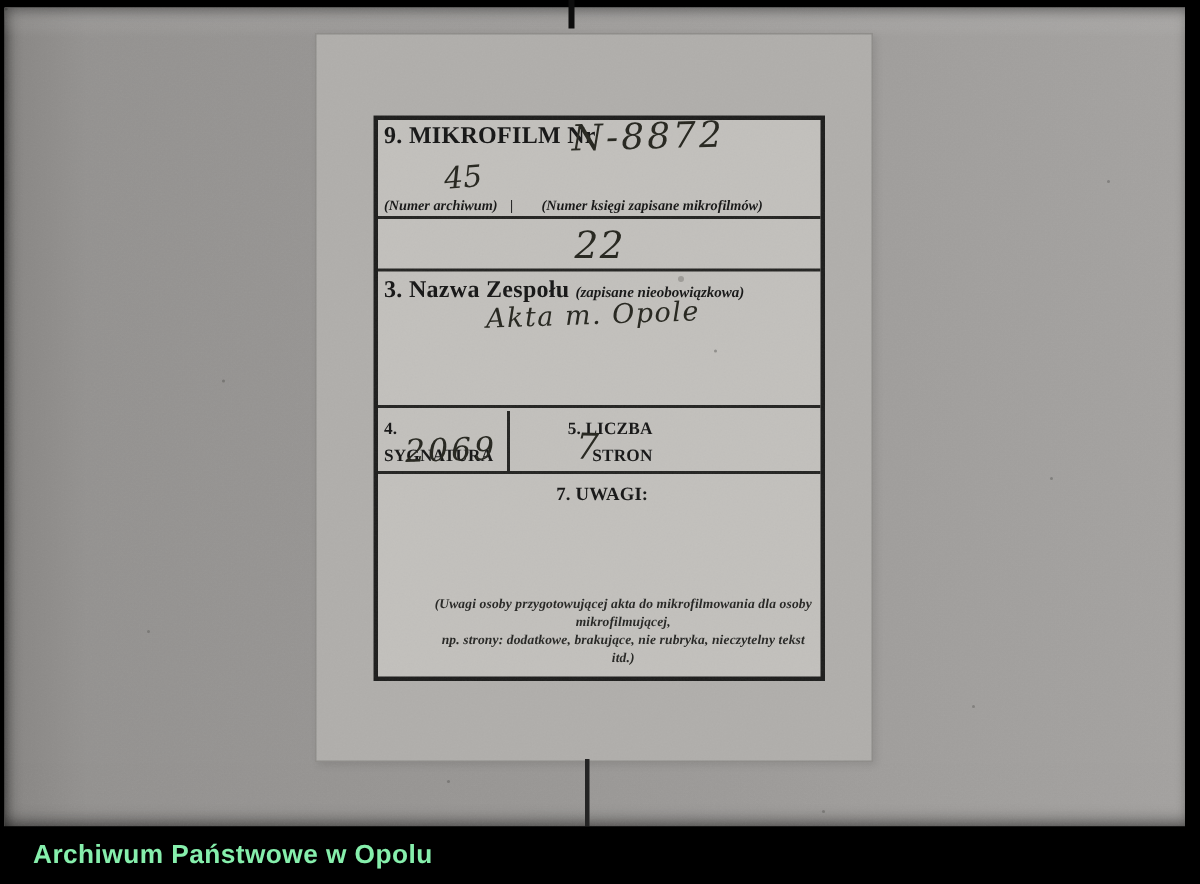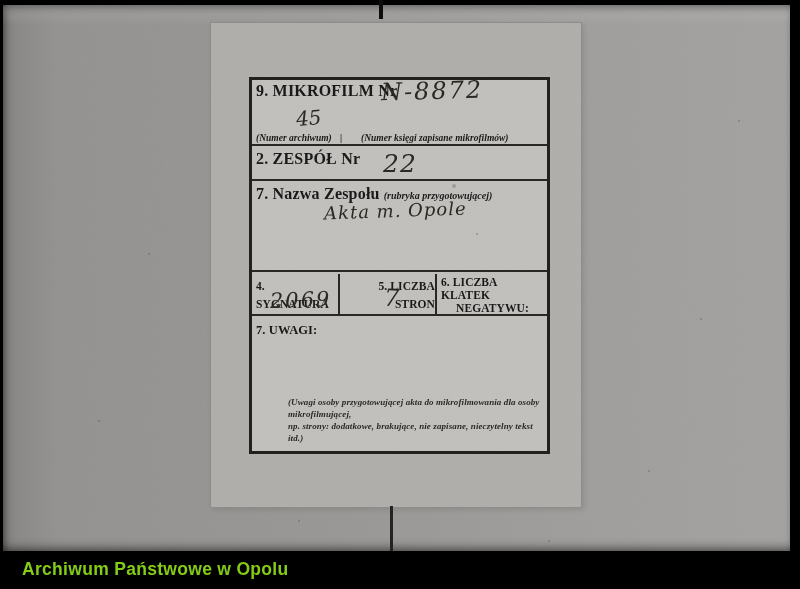--- a/index.html
+++ b/index.html
@@ -33,21 +33,21 @@
     box-sizing:border-box;
     background:#c2c0bc;
     border:3px solid #1d1d1c;
     color:#161616;
   }
   .row { position:absolute; left:0; width:295px; box-sizing:border-box; }
   .row-1 { top:0;    height:66px;  border-bottom:2px solid #242422; }
   .row-2 { top:68px; height:33px;  border-bottom:2px solid #242422; }
   .row-3 { top:103px;height:89px;  border-bottom:2px solid #242422; }
   .row-4 { top:194px;height:42px;  border-bottom:2px solid #242422; display:flex; }
-  .row-5 { top:238px;height:133px; }
+  .row-5 { top:238px;height:133px;text-align:center; }
 
   .lbl-big { font-size:16px; font-weight:bold; letter-spacing:.2px; white-space:nowrap; }
   .lbl-sm  { font-size:11.5px; font-weight:bold; letter-spacing:.1px; }
   .italic-note { font-size:10px; font-weight:bold; font-style:italic; }
   .subline { position:absolute; left:0; bottom:1px; width:100%; height:12px;padding-left:39px; }
   .sub { position:absolute; font-size:9.5px; font-weight:bold; font-style:italic; white-space:nowrap; }
   .sub-left { left:4px; bottom:0; }
   .sub-sep  { left:88px; bottom:0; font-style:normal; }
   .sub-right{ left:109px; bottom:0; }
 
@@ -95,21 +95,21 @@
                  95px 415px 0 rgba(50,50,46,.28),
                 450px 180px 0 1px rgba(120,118,114,.5);
   }
   .grain { position:absolute; left:0; top:0; width:100%; height:100%; opacity:.55; pointer-events:none; }
 
   
   .caption-bar { position:absolute; left:0; top:551px; width:800px; height:38px; background:#000; }
   .caption-text {
     position:absolute; left:22px; top:8px;
     font-family:"Liberation Sans", sans-serif; font-weight:bold;
-    font-size:17.5px; color:#84cc16; letter-spacing:.3px; white-space:nowrap;
+    font-size:17.5px; color:#86efac; letter-spacing:.3px; white-space:nowrap;
   }
 </style>
 </head>
 <body>
 
 <div class="screen">
 
   <div class="film">
 
     <div class="page">
@@ -122,56 +122,49 @@
           <span class="hw hw-mikrofilm">N-8872</span>
           <span class="hw hw-archnum">45</span>
           <div class="subline">
             <span class="sub sub-left">(Numer archiwum)</span>
             <span class="sub sub-sep">|</span>
             <span class="sub sub-right">(Numer księgi zapisane mikrofilmów)</span>
           </div>
         </div>
 
         <div class="row row-2">
-          <div class="pad">
-            <span class="lbl-big">2. ZESPÓŁ Nr</span>
-          </div>
           <span class="hw hw-zespol">22</span>
         </div>
 
         <div class="row row-3">
           <div class="pad">
-            <span class="lbl-big">7. Nazwa Zespołu</span>
-            <span class="italic-note">(rubryka przygotowującej)</span>
+            <span class="lbl-big">3. Nazwa Zespołu</span>
+            <span class="italic-note">(zapisane nieobowiązkowa)</span>
           </div>
           <span class="hw hw-nazwa">Akta m. Opole</span>
         </div>
 
         <div class="row row-4">
           <div class="cell cell-1">
             <span class="lbl-sm">4. SYGNATURA</span>
             <span class="hw hw-sygnatura">2069</span>
           </div>
           <div class="cell cell-2">
             <span class="lbl-sm">5. LICZBA STRON</span>
             <span class="hw hw-strony">7</span>
           </div>
-          <div class="cell cell-3">
-            <span class="lbl-sm">6. LICZBA KLATEK</span>
-            <span class="lbl-sm lbl-indent">NEGATYWU:</span>
-          </div>
         </div>
 
         <div class="row row-5">
           <div class="pad">
             <span class="lbl-sm" style="font-size:12.5px;">7. UWAGI:</span>
           </div>
           <div class="footnote">
             <span>(Uwagi osoby przygotowującej akta do mikrofilmowania  dla osoby mikrofilmującej,</span>
-            <span>np. strony: dodatkowe, brakujące, nie zapisane, nieczytelny tekst itd.)</span>
+            <span>np. strony: dodatkowe, brakujące, nie rubryka, nieczytelny tekst itd.)</span>
           </div>
         </div>
 
       </div>
     </div>
 
     <div class="specks"></div>
 
     <svg class="grain" xmlns="http://www.w3.org/2000/svg">
       <filter id="grainF">

